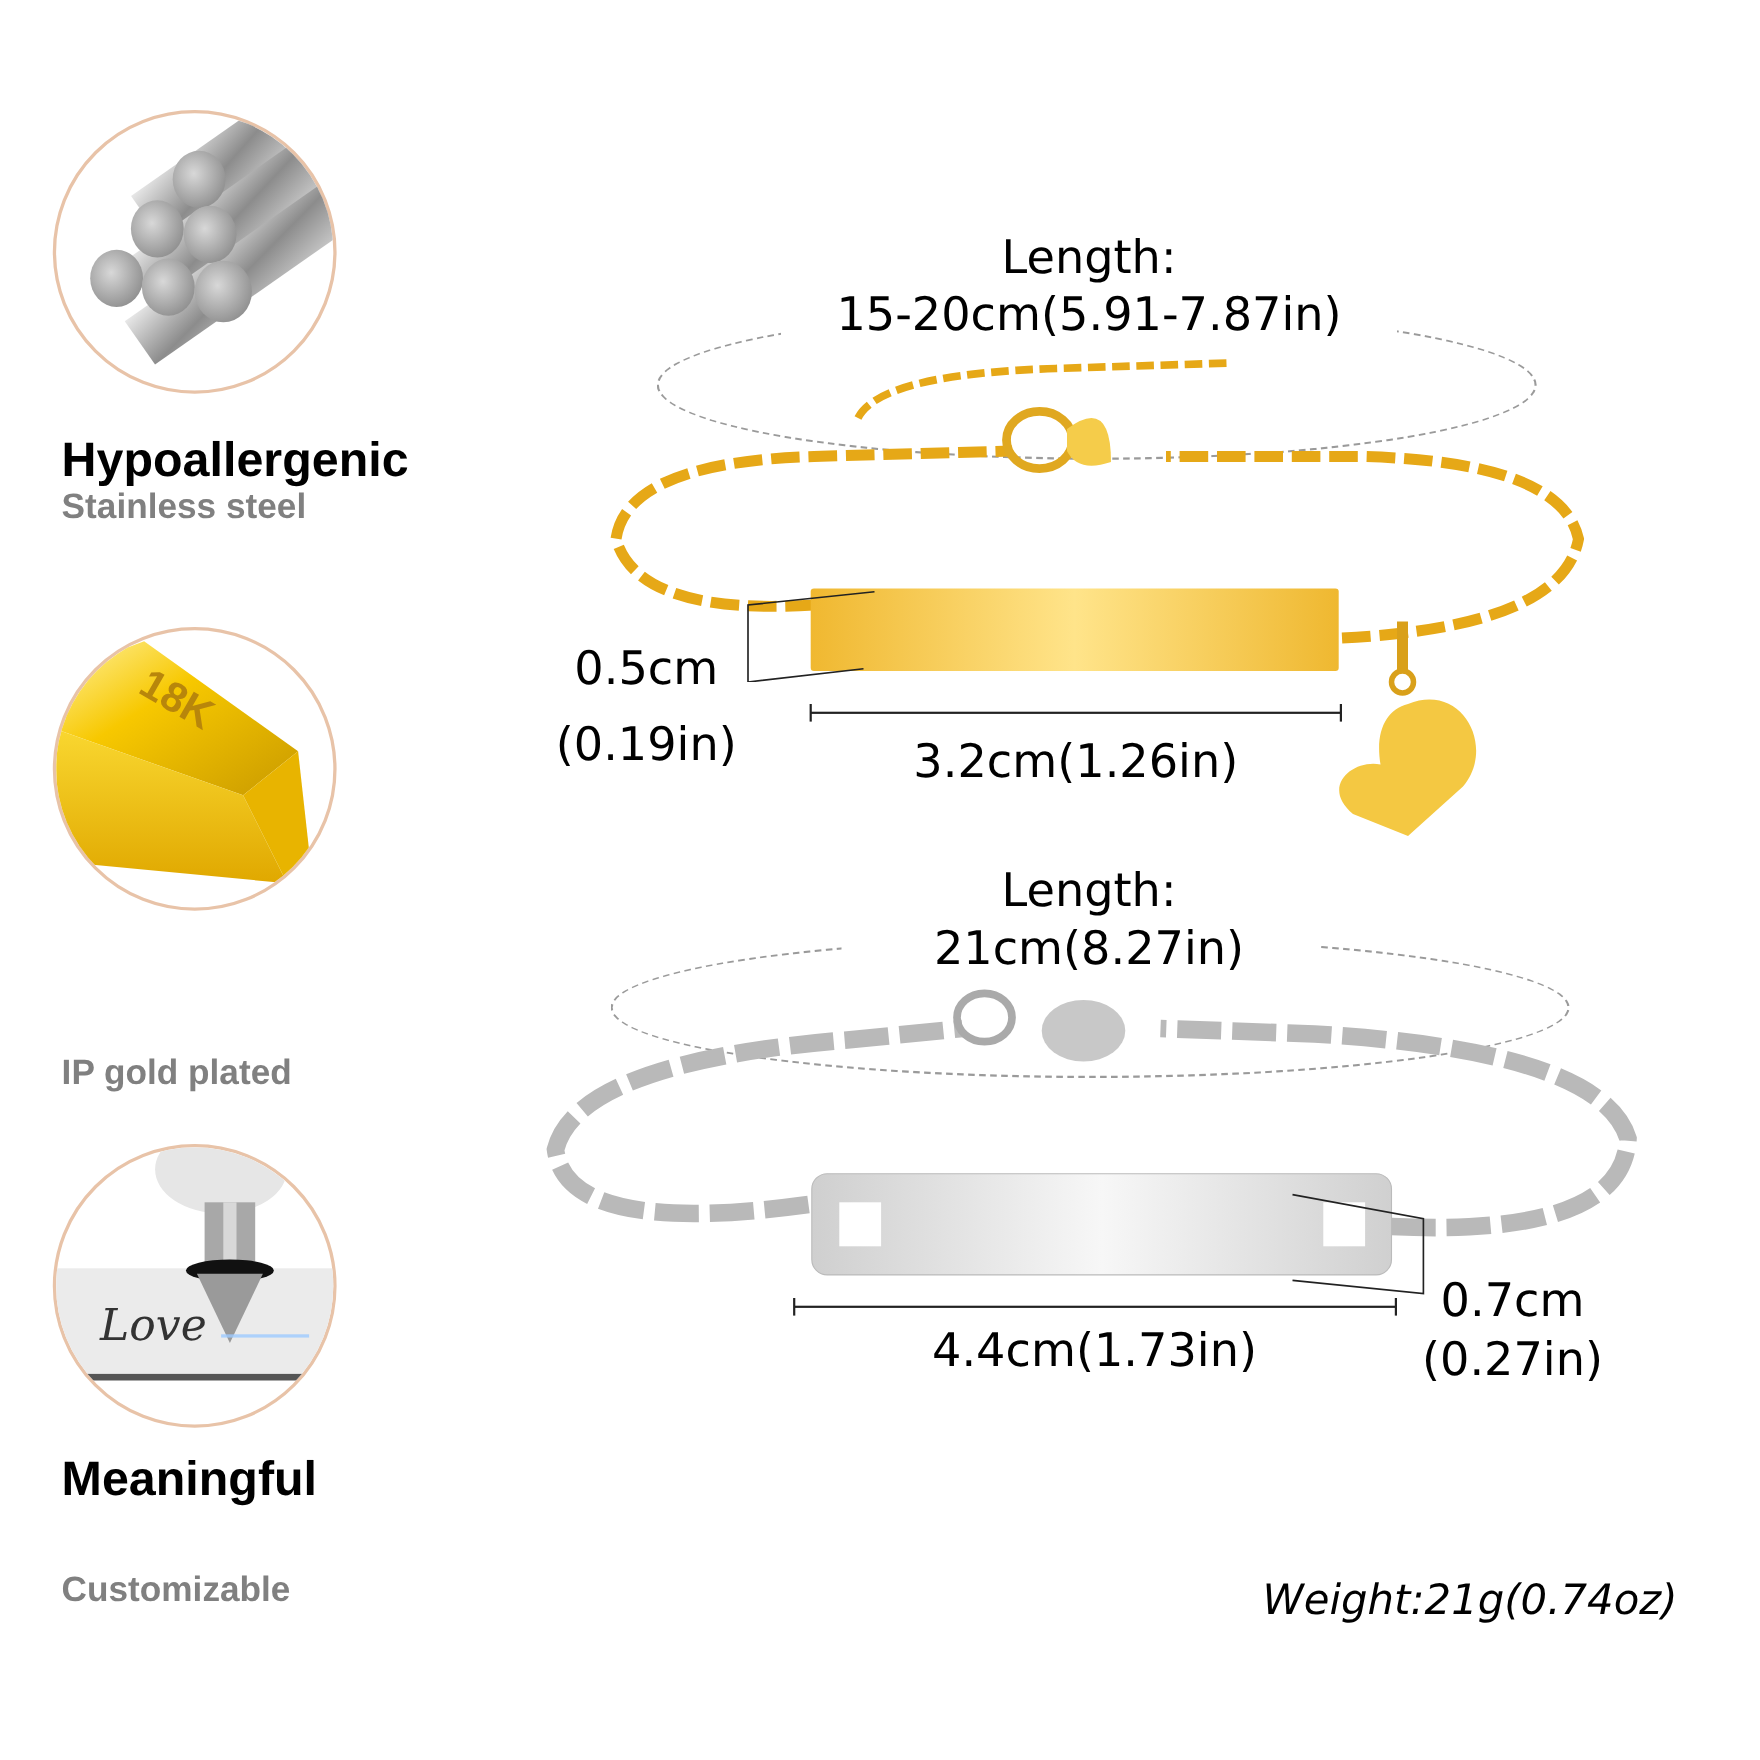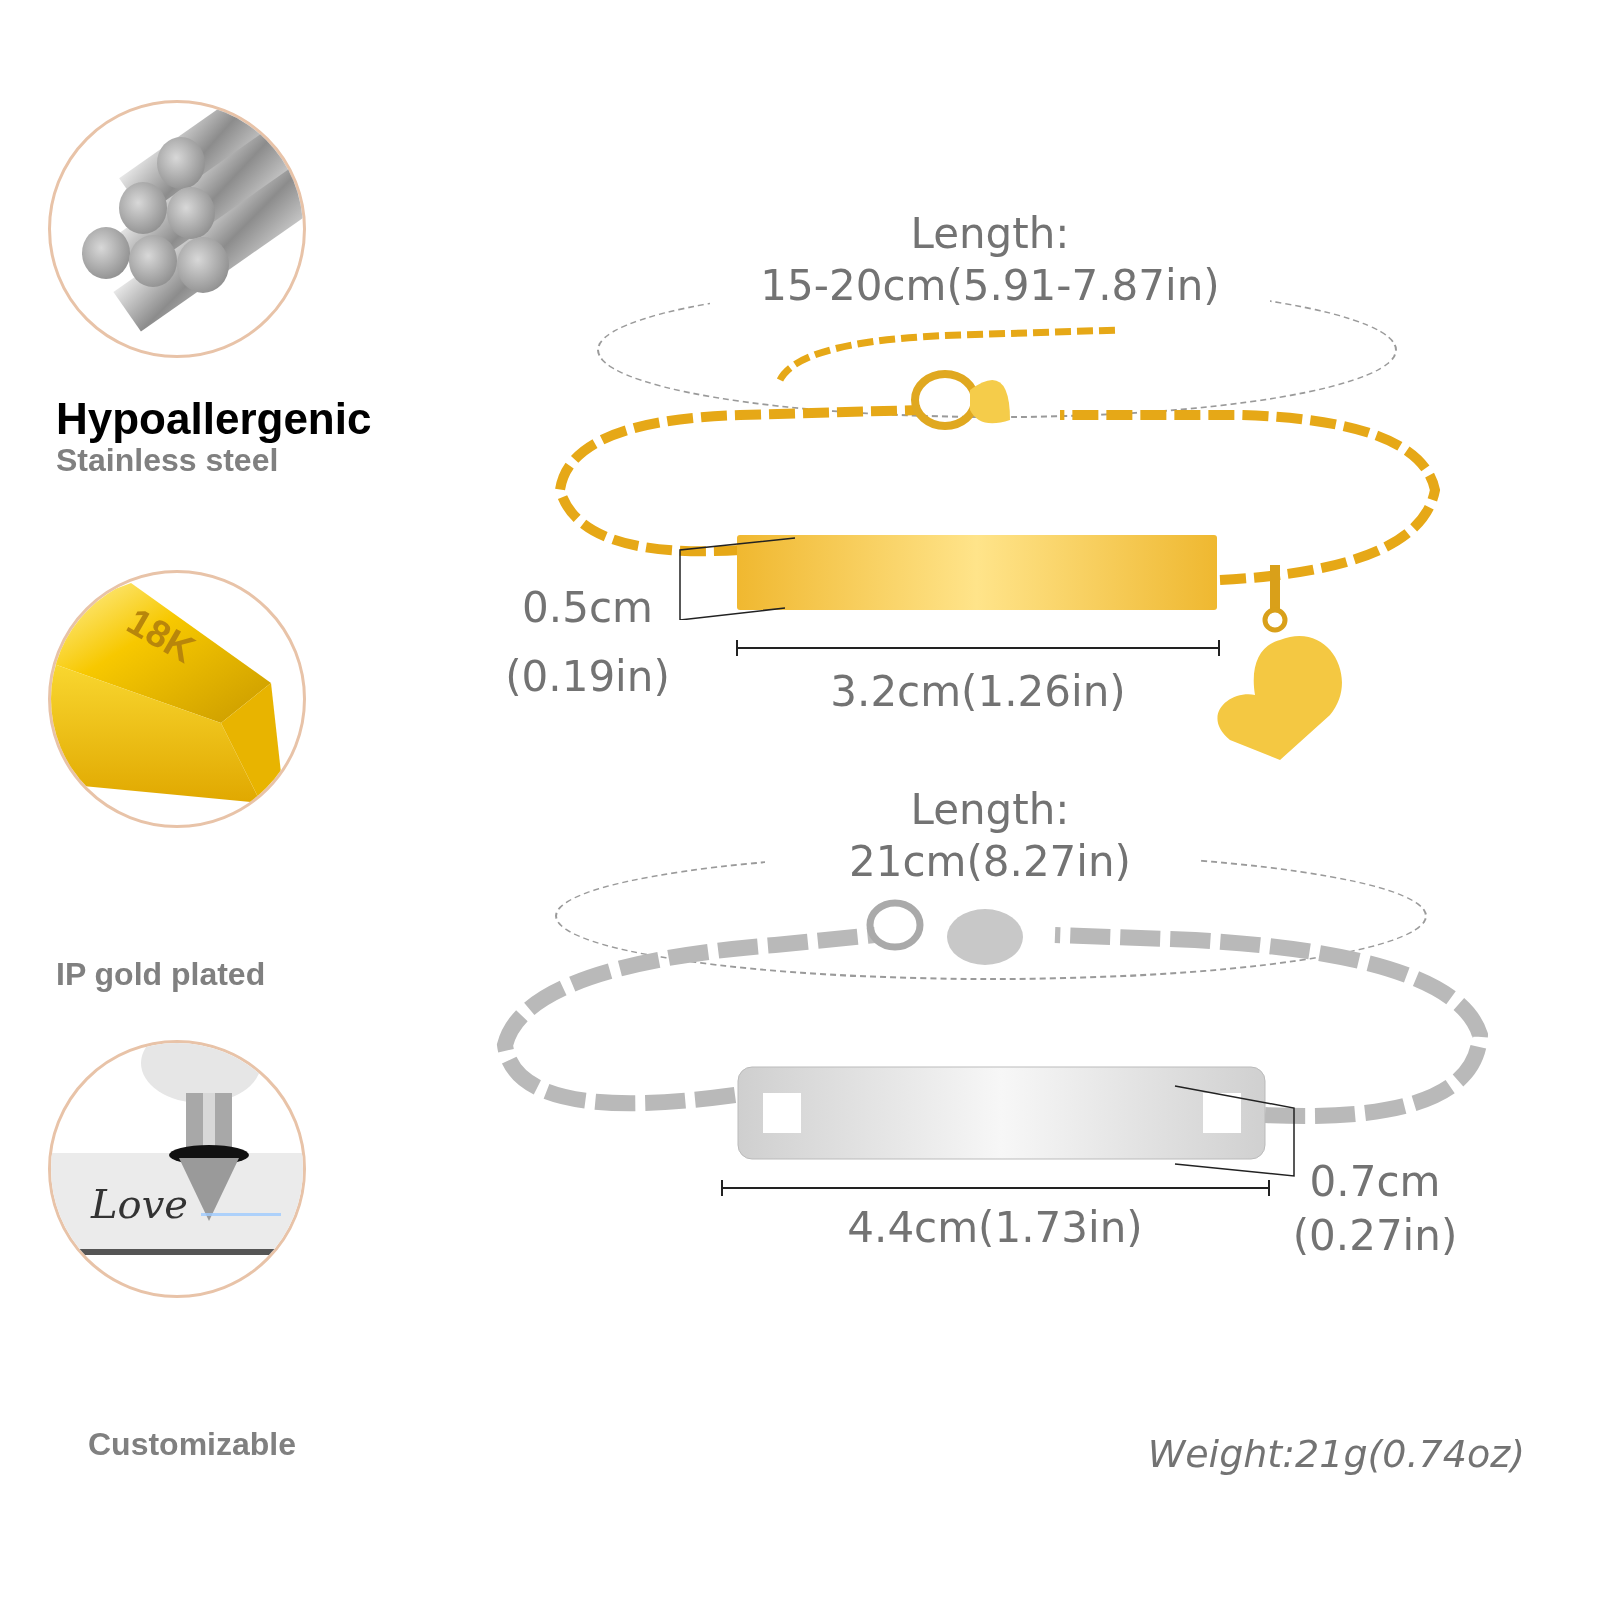--- a/index.html
+++ b/index.html
@@ -1,21 +1,21 @@
 <!DOCTYPE html>
 <html><head>
 <meta charset="utf-8">
 <style>
   html,body{margin:0;padding:0;background:#ffffff;}
   body{width:1600px;height:1600px;position:relative;overflow:hidden;font-family:"DejaVu Sans",sans-serif;color:#000;}
   .abs{position:absolute;}
   .feature-circle{position:absolute;left:48px;width:258px;height:258px;border-radius:50%;border:3px solid #e8c3a8;box-sizing:border-box;overflow:hidden;background:#fff;}
   .feature-title{position:absolute;left:56px;font-family:"Liberation Sans",sans-serif;font-weight:bold;font-size:44px;line-height:46px;color:#000;}
   .feature-sub{position:absolute;left:56px;font-family:"Liberation Sans",sans-serif;font-weight:bold;font-size:32px;color:#808080;}
-  .dim-text{position:absolute;font-family:"DejaVu Sans",sans-serif;font-size:42px;line-height:52px;color:#737373;text-align:center;white-space:nowrap;}
+  .dim-text{position:absolute;font-family:"DejaVu Sans",sans-serif;font-size:42px;line-height:52px;color:#000000;text-align:center;white-space:nowrap;}
   .dim-line{position:absolute;height:2px;background:#222;}
   .dim-tick{position:absolute;width:2px;height:16px;background:#222;}
   .ellipse{position:absolute;border:2px dashed #9a9a9a;border-radius:50%;box-sizing:border-box;}
   .mask{position:absolute;background:#fff;}
 </style>
 </head>
 <body>
 
 <div class="feature-circle" style="top:100px;">
   <svg width="258" height="258" viewBox="0 0 258 258">
@@ -76,22 +76,23 @@
     <ellipse cx="150" cy="20" rx="60" ry="40" fill="#e6e6e6"></ellipse>
     <rect x="135" y="50" width="46" height="60" fill="#a8a8a8"></rect>
     <rect x="152" y="50" width="12" height="60" fill="#d8d8d8"></rect>
     <ellipse cx="158" cy="112" rx="40" ry="10" fill="#111"></ellipse>
     <polygon points="128,115 188,115 158,178" fill="#9a9a9a"></polygon>
     <text x="40" y="175" font-family="DejaVu Serif, serif" font-style="italic" font-size="40" fill="#333">Love</text>
     <rect x="150" y="170" width="80" height="3" fill="#9ecbff" opacity="0.8"></rect>
   </svg>
 </div>
 <div class="feature-title" style="top:1322px;">
+  <div>Meaningful</div>
 </div>
-<div class="feature-sub" style="top:1426px;margin-left:32px;">Customizable</div>
+<div class="feature-sub" style="top:1426px;">Customizable</div>
 
 <div class="ellipse" style="left:597px;top:282px;width:800px;height:136px;"></div>
 <div class="mask" style="left:710px;top:270px;width:560px;height:40px;"></div>
 <div class="dim-text" style="left:690px;top:208px;width:600px;">Length:</div>
 <div class="dim-text" style="left:690px;top:260px;width:600px;">15-20cm(5.91-7.87in)</div>
 
 <svg class="abs" style="left:540px;top:320px;" width="920" height="520" viewBox="0 0 920 520">
   <defs>
     <linearGradient id="gbar" x1="0" y1="0" x2="1" y2="0">
       <stop offset="0" stop-color="#f0b830"></stop>

